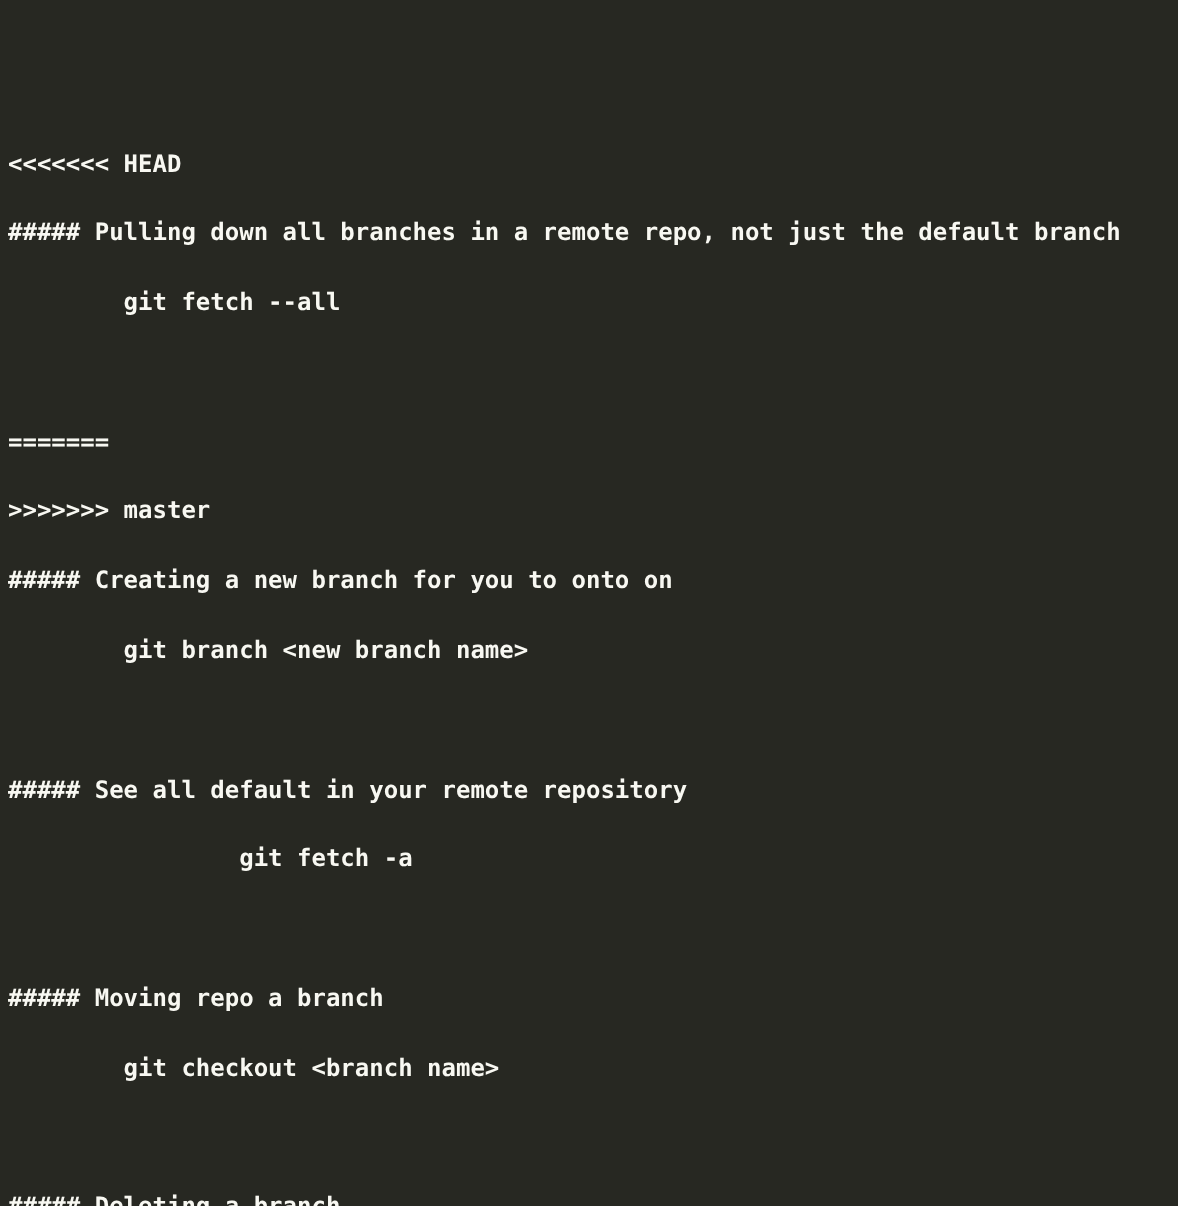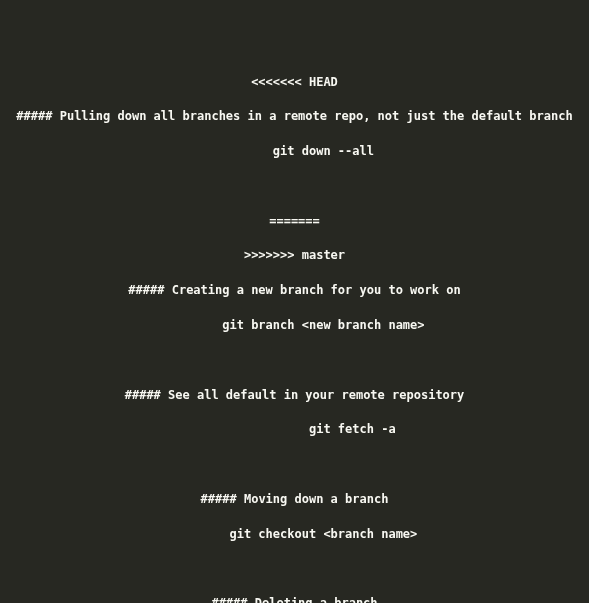--- a/index.html
+++ b/index.html
@@ -9,41 +9,41 @@
       font-family: "Menlo", "Monaco", "Consolas", monospace;
       font-size: 12px;
       line-height: 1.45;
       padding: 4px 4px;
       width: 589px;
       height: 603px;
       overflow: hidden;
       white-space: pre;
       font-weight: bold;
     }
-    .line { display: block; text-align: center; }
+    .line { display: block; }
     .blank { display: block; height: 1.45em; }
   </style>
 </head>
 <body>
 
 
 
 <span class="line">&lt;&lt;&lt;&lt;&lt;&lt;&lt; HEAD</span>
 <span class="line">##### Pulling down all branches in a remote repo, not just the default branch</span>
-<span class="line">        git down --all</span>
+<span class="line">        git fetch --all</span>
 <span class="blank"></span>
 <span class="line">=======</span>
 <span class="line">&gt;&gt;&gt;&gt;&gt;&gt;&gt; master</span>
-<span class="line">##### Creating a new branch for you to work on</span>
+<span class="line">##### Creating a new branch for you to onto on</span>
 <span class="line">        git branch &lt;new branch name&gt;</span>
 <span class="blank"></span>
 <span class="line">##### See all default in your remote repository</span>
 <span class="line">                git fetch -a</span>
 <span class="blank"></span>
-<span class="line">##### Moving down a branch</span>
+<span class="line">##### Moving repo a branch</span>
 <span class="line">        git checkout &lt;branch name&gt;</span>
 <span class="blank"></span>
 <span class="line">##### Deleting a branch</span>
 
 
 
 
 
 
 

